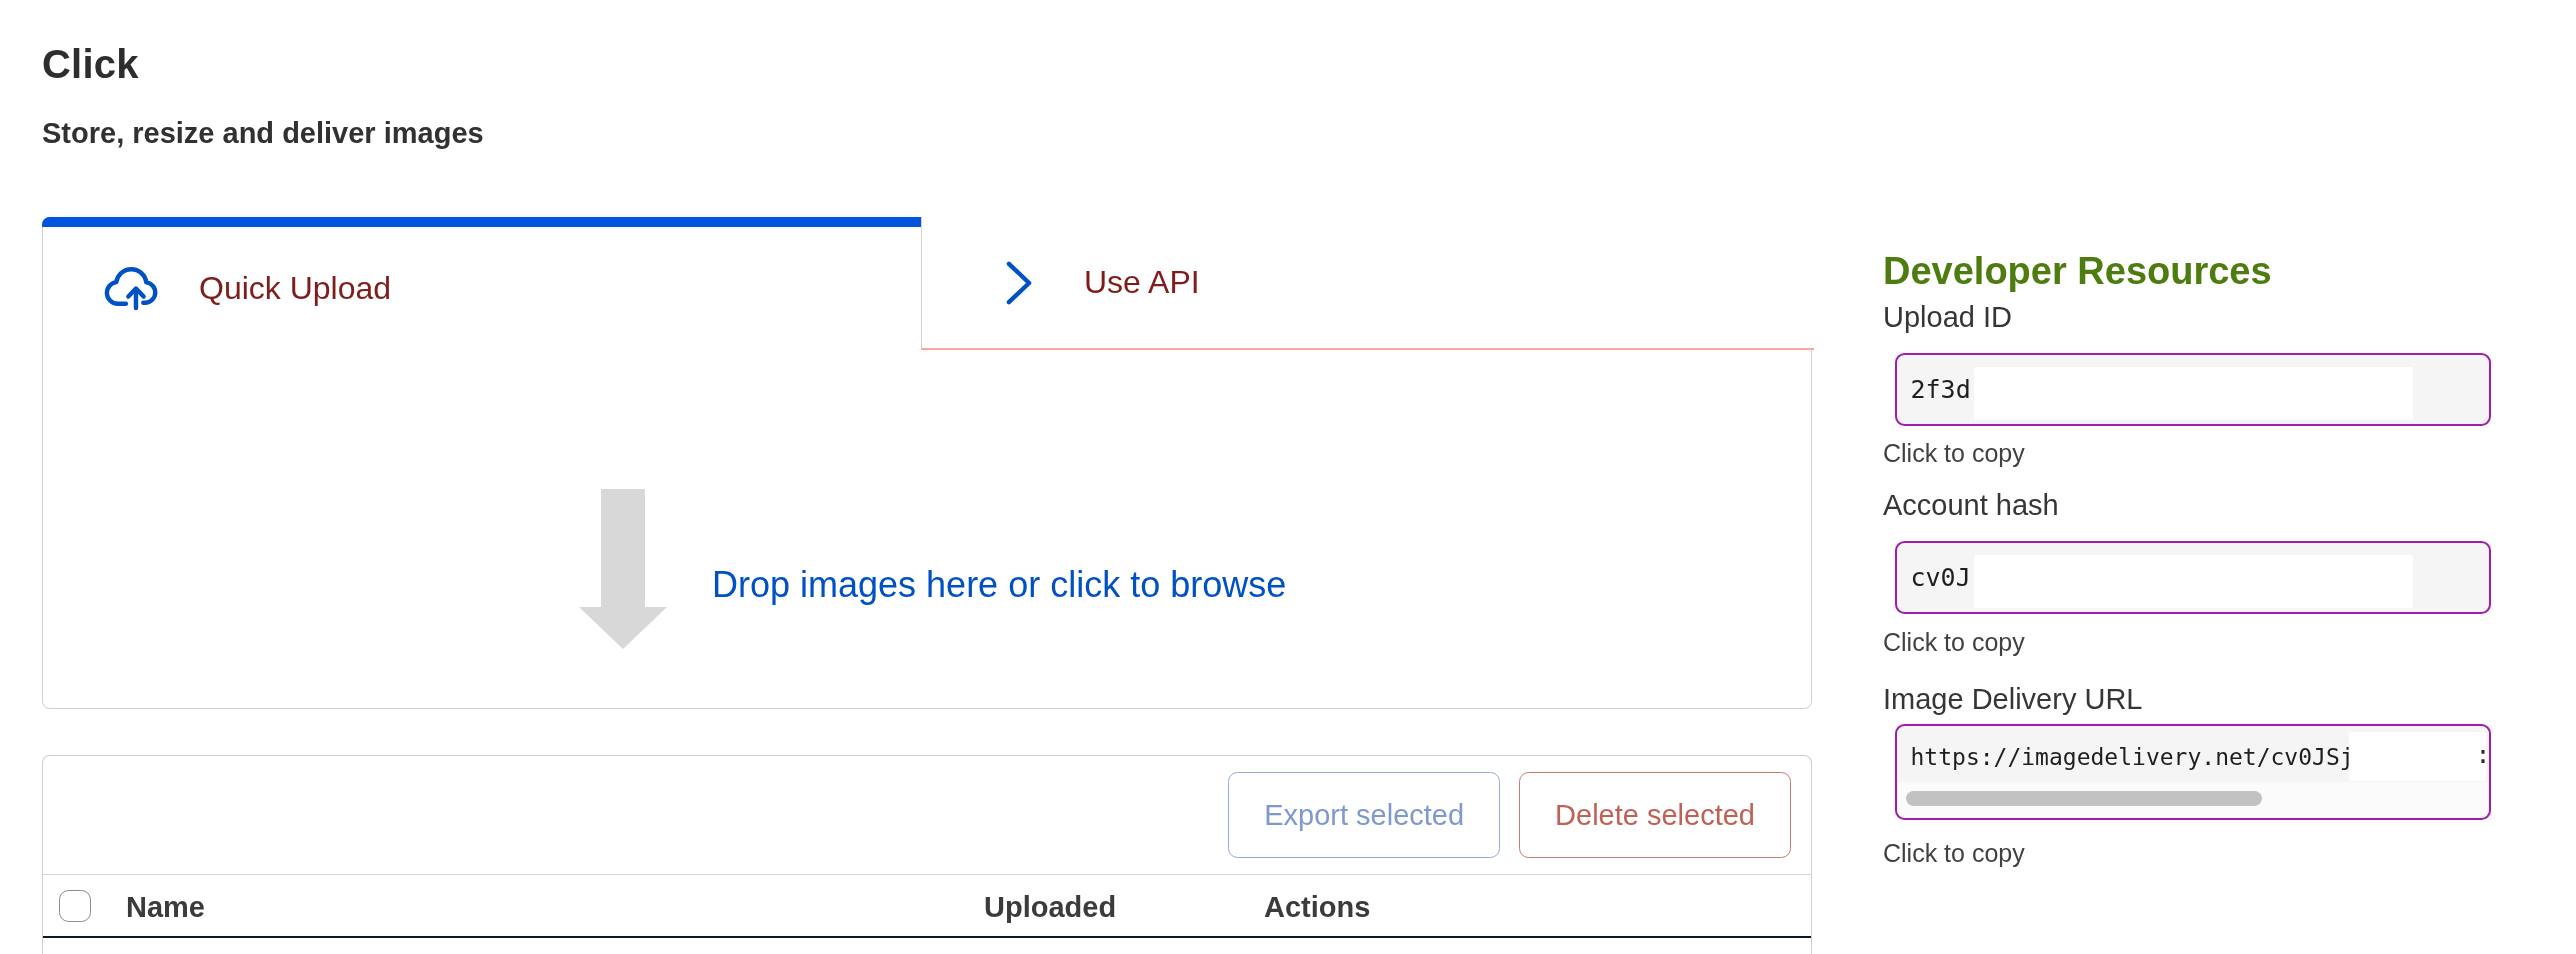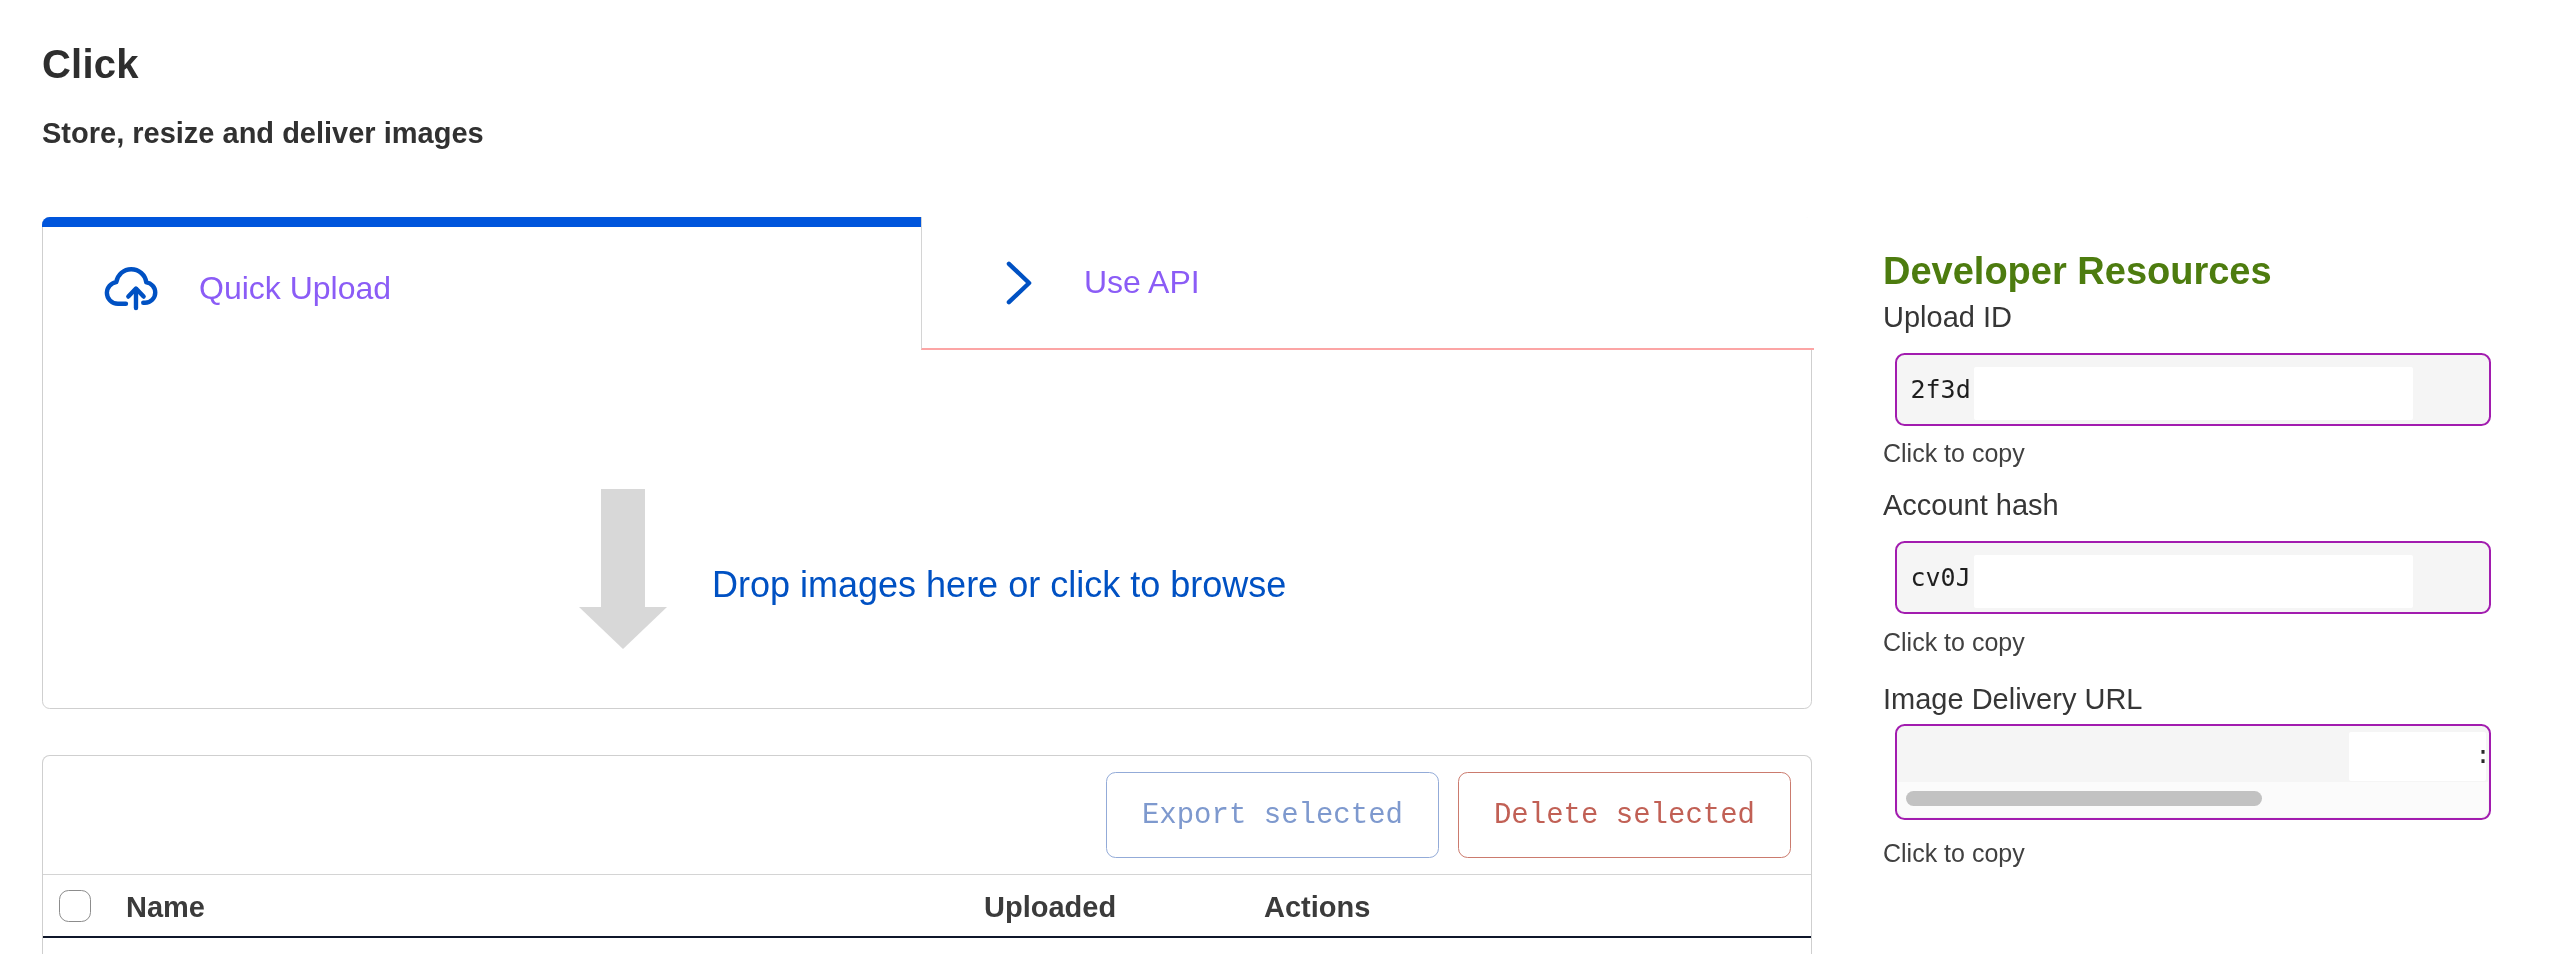--- a/index.html
+++ b/index.html
@@ -15,38 +15,38 @@
   .upload-panel { position:absolute; left:42px; top:217px; width:1770px; height:492px;
                   border:1px solid #cfcfcf; border-radius:7.7px; background:#fff; }
   .tab-bar-active { position:absolute; left:-1px; top:-1px; width:882px; height:9.6px;
                     background:#0055dc; border-radius:7.7px 0 0 0; }
   .tab-quick { position:absolute; left:0; top:9.6px; width:879px; height:121px;
                display:flex; align-items:center; padding-left:61px; gap:32px; cursor:pointer; }
   .tab-useapi { position:absolute; left:878px; top:-1px; width:893px; height:133px;
                 border-left:1px solid #d4d4d4; border-bottom:2px solid #fca5a5;
                 background:#fff; display:flex; align-items:center; padding-left:81px; gap:48px;
                 cursor:pointer; border-radius:0 7.7px 0 0; }
-  .tab-label { font-size:32px; color:#8b5cf6; }
+  .tab-label { font-size:32px; color:#7f1d1d; }
 
   .dropzone { position:absolute; left:0; top:132px; right:0; bottom:0; cursor:pointer; }
   .drop-arrow { position:absolute; left:536px; top:139px; width:88px; height:160px; }
   .drop-arrow .shaft { position:absolute; left:22px; top:0; width:44px; height:118px; background:#d8d8d8; }
   .drop-arrow .head { position:absolute; left:0; top:118px; width:0; height:0;
                       border-left:44px solid transparent; border-right:44px solid transparent;
                       border-top:42px solid #d8d8d8; }
   .drop-text { position:absolute; left:669px; top:214px; font-size:36px; color:#0051c3; }
 
   
   .list-panel { position:absolute; left:42px; top:755px; width:1770px; height:221px;
                 border:1px solid #cfcfcf; border-bottom:none; border-radius:7.7px 7.7px 0 0; background:#fff; }
   .btn-row { position:absolute; left:0; top:0; right:0; height:118px;
              display:flex; align-items:center; justify-content:flex-end; gap:19px; padding-right:20px; }
   .btn { height:86px; border-radius:9.6px; background:#fff; font-size:29px;
          padding:0 35px; display:flex; align-items:center; cursor:pointer;
-         font-family:Liberation Mono, monospace; }
+         font-family:Liberation Sans, sans-serif; }
   .btn-export { color:#7e99ce; border:1.9px solid #93abd8; }
   .btn-delete { color:#c16055; border:1.9px solid #cb7b6e; }
 
   .head-row { position:absolute; left:0; top:118px; right:0; height:64px;
               border-top:1px solid #d4d4d4; border-bottom:2px solid #0f172a;text-align:right; }
   .head-checkbox { position:absolute; left:16.4px; top:15.4px; width:32px; height:32px;
                    border:1.9px solid #8c8c8c; border-radius:9.6px; background:#fff; cursor:pointer; }
   .col-head { position:absolute; top:0; height:64px; display:flex; align-items:center;
               font-size:29px; font-weight:700; color:#3b3b3b; }
   .col-name { left:83px; }
@@ -142,20 +142,21 @@
 
     <div class="field-label lbl-2">Account hash</div>
     <div class="field-box box-2">
       <span class="field-value">cv0J</span>
       <span class="redaction" style="left:77px; width:439px;"></span>
     </div>
     <div class="field-hint hint-2">Click to copy</div>
 
     <div class="field-label lbl-3">Image Delivery URL</div>
     <div class="field-box box-3">
+      <span class="field-value">https://imagedelivery.net/cv0JSj</span>
       <span class="redaction" style="left:452px; width:137px;"></span>
       <span class="clipped-char">:</span>
       <div class="scroll-track">
         <div class="scroll-thumb"></div>
       </div>
     </div>
     <div class="field-hint hint-3">Click to copy</div>
   </aside>
 
 </div>

